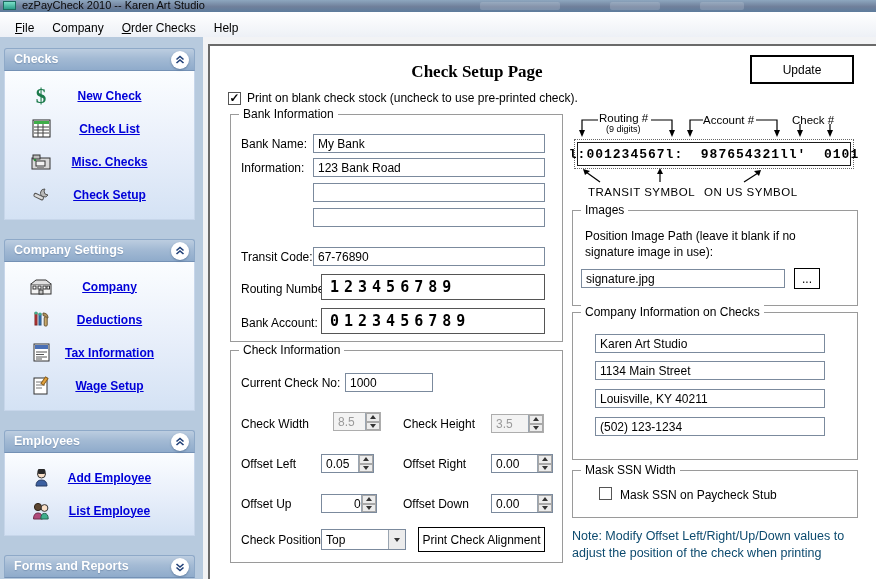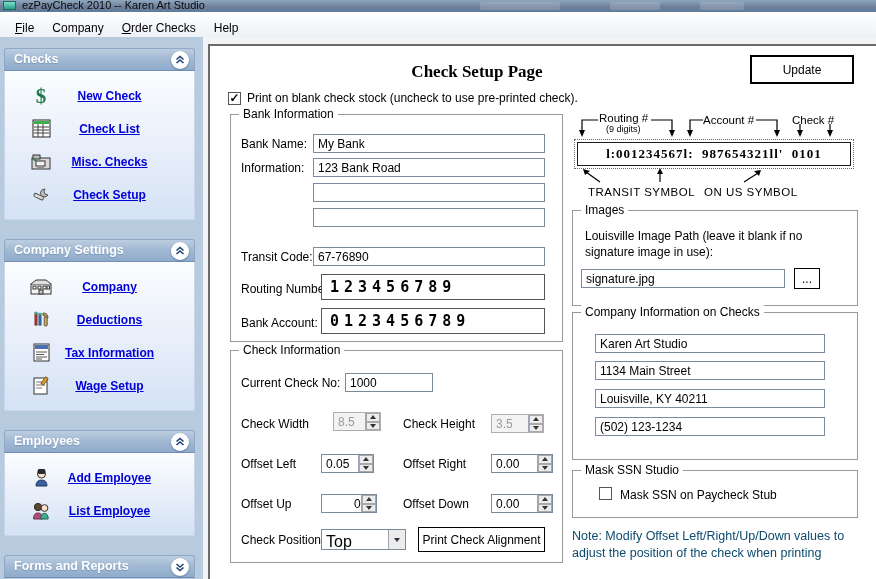--- a/index.html
+++ b/index.html
@@ -69,30 +69,30 @@
   .spin { position:absolute; height:19px; border:1px solid #7b8a9d; background:#fff; display:flex; }
   .spin-val { flex:1; font-size:12px; padding:2px 0 0 4px; overflow:hidden; }
   .spin-btns { width:15px; border-left:1px solid #9aa5b1; display:flex; flex-direction:column; }
   .sb-btn { flex:1; background:#ececec; border:1px solid #a8a8a8; display:flex; align-items:center; justify-content:center; }
   .tri-up { width:0; height:0; border-left:3px solid transparent; border-right:3px solid transparent; border-bottom:4px solid #333; }
   .tri-dn { width:0; height:0; border-left:3px solid transparent; border-right:3px solid transparent; border-top:4px solid #333; }
   .spin.disabled { background:#f3f3f3; border-color:#adadad; }
   .spin.disabled .spin-val { color:#9a9a9a; }
 
   .dropdown { position:absolute; height:21px; border:1px solid #7b8a9d; background:#fff; display:flex; }
-  .dd-val { flex:1; font-size:16px; padding:3px 0 0 4px; }
+  .dd-val { flex:1; font-size:12px; padding:3px 0 0 4px; }
   .dd-btn { width:17px; background:#ececec; border-left:1px solid #9aa5b1; display:flex; align-items:center; justify-content:center; }
 
   
   .diagram { position:absolute; left:362px; top:66px; width:286px; height:94px; font-size:11px; }
   .dg-lbl { position:absolute; white-space:nowrap; font-size:11.5px; }
   .dg-sub { position:absolute; font-size:9px; white-space:nowrap; }
   .micr-box { position:absolute; left:2px; top:27px; width:280px; height:30px; border:1px dotted #666; padding:2px; }
   .micr-inner { width:100%; height:100%; border:1px solid #1a1a1a; display:flex; align-items:center; justify-content:center;
-    font-family:Liberation Serif, serif; font-weight:bold; font-size:13px; white-space:pre; letter-spacing:1px; }
+    font-family:Liberation Mono, monospace; font-weight:bold; font-size:13px; white-space:pre; letter-spacing:1px; }
   .dg-caps { font-size:11.5px; letter-spacing:.5px; }
 
   .note { position:absolute; left:362px; top:482px; width:300px; color:#0c4a6e; font-size:12.5px; line-height:1.35; }
 
   .browse-btn { border-width:1px; }
   svg { display:block; }
 </style>
 </head>
 <body>
 
@@ -414,35 +414,35 @@
         <span class="dg-lbl" style="left:220px; top:2px;">Check #</span>
         <div class="micr-box">
           <div class="micr-inner">l:001234567l:  987654321ll'  0101</div>
         </div>
         <span class="dg-lbl dg-caps" style="left:16px; top:74px;">TRANSIT SYMBOL</span>
         <span class="dg-lbl dg-caps" style="left:132px; top:74px;">ON US SYMBOL</span>
       </div>
 
       <div class="group" style="left:362px; top:164px; width:286px; height:96px;">
         <span class="legend">Images</span>
-        <span class="lbl" style="left:12px; top:18px; width:244px; white-space:normal; line-height:1.3;">Louisville Image Path (leave it blank if no signature image in use):</span>
+        <span class="lbl" style="left:12px; top:18px; width:244px; white-space:normal; line-height:1.3;">Position Image Path (leave it blank if no signature image in use):</span>
         <input class="tb" style="left: 8px; top: 58px; width: 204px;" value="signature.jpg">
         <div class="btn browse-btn" style="left:221px; top:57px; width:26px; height:21px;">...</div>
       </div>
 
       <div class="group" style="left:362px; top:266px; width:286px; height:148px;">
         <span class="legend">Company Information on Checks</span>
         <input class="tb" style="left: 22px; top: 21px; width: 230px;" value="Karen Art Studio">
         <input class="tb" style="left: 22px; top: 48px; width: 230px;" value="1134 Main Street">
         <input class="tb" style="left: 22px; top: 76px; width: 230px;" value="Louisville, KY 40211">
         <input class="tb" style="left: 22px; top: 104px; width: 230px;" value="(502) 123-1234">
       </div>
 
       <div class="group" style="left:362px; top:424px; width:286px; height:48px;">
-        <span class="legend">Mask SSN Studio</span>
+        <span class="legend">Mask SSN Width</span>
         <span class="cb" style="position:absolute; left:26px; top:16px;"></span>
         <span class="lbl" style="left:47px; top:17px;">Mask SSN on Paycheck Stub</span>
       </div>
 
       <div class="note">Note: Modify Offset Left/Right/Up/Down values to adjust the position of  the check when printing</div>
 
     </div>
   </div>
 </div>
 

